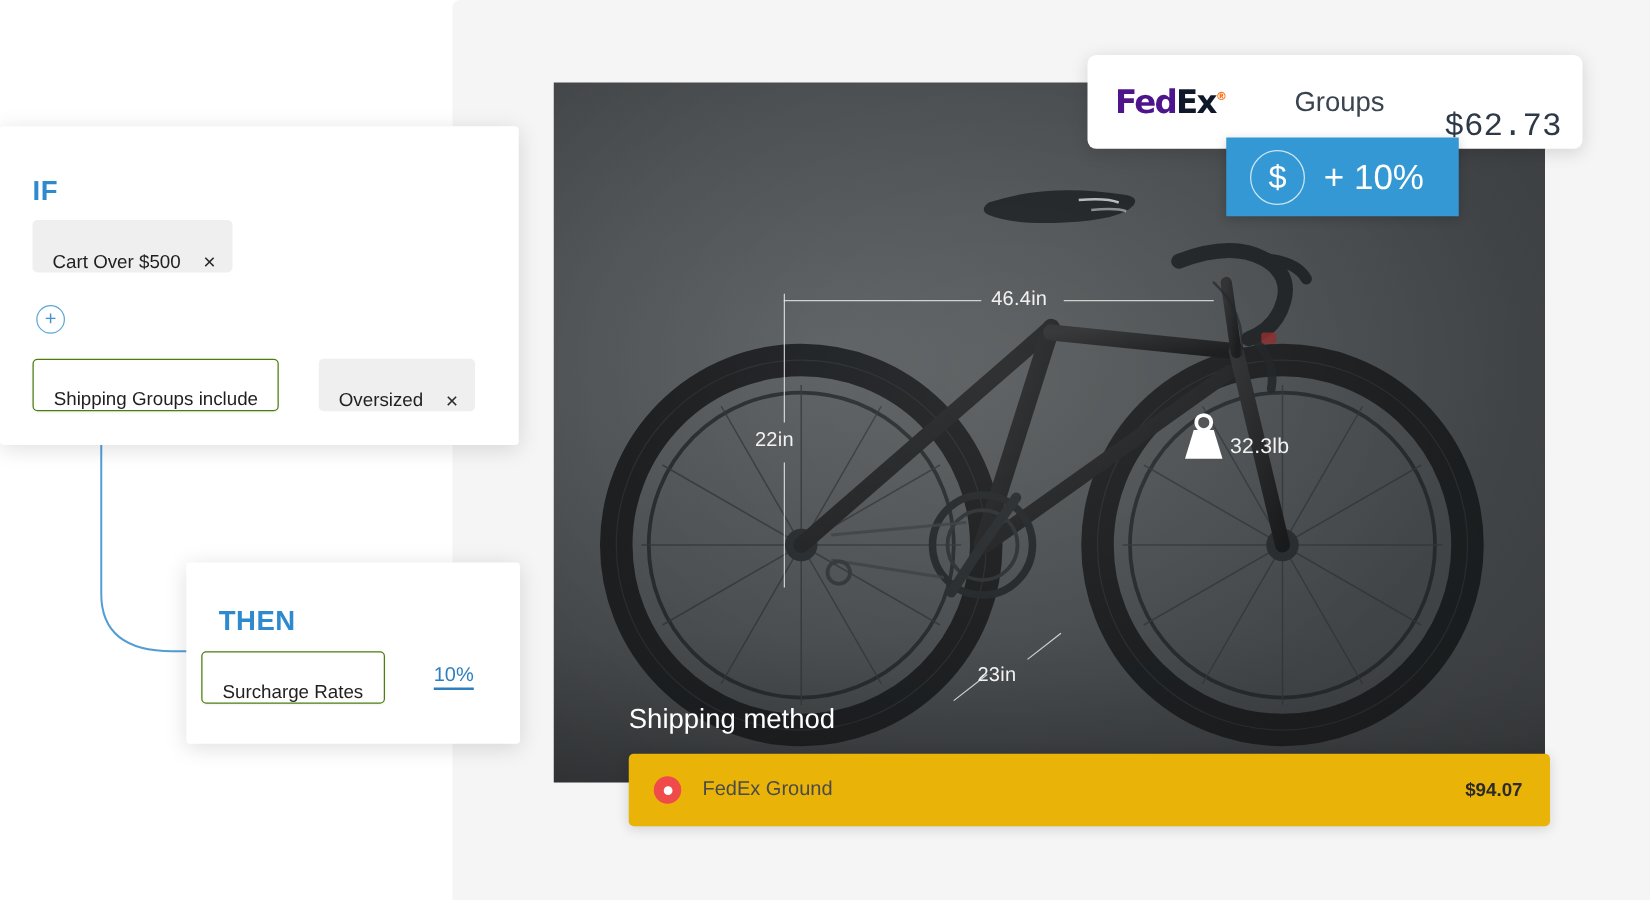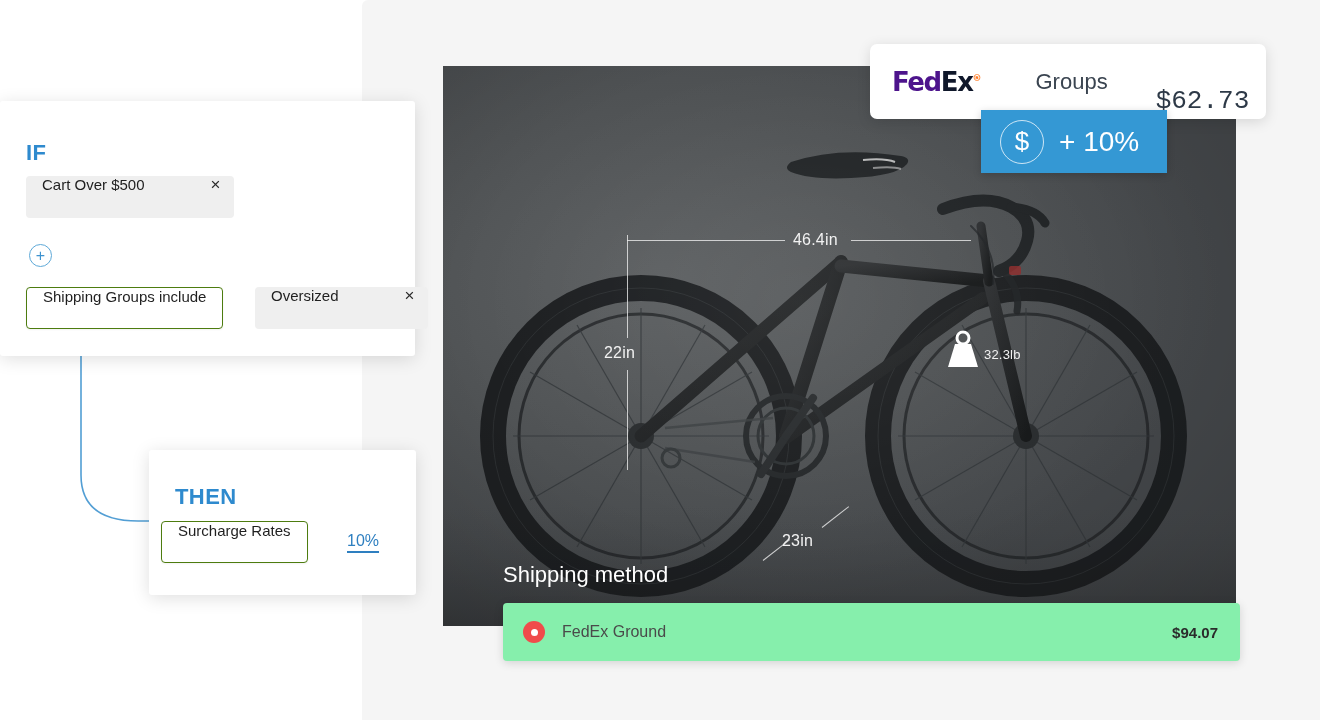--- a/index.html
+++ b/index.html
@@ -55,21 +55,21 @@
     position: absolute;
     color: #f2f2f2;
     font-size: 16px;
     font-family: "Liberation Sans", sans-serif;
     letter-spacing: .2px;
     white-space: nowrap;
   }
   #dim-width-label  { left: 793px; top: 231px; }
   #dim-height-label { left: 604px; top: 344px; }
   #dim-depth-label  { left: 782px; top: 532px; }
-  #weight-label     { left: 984px; top: 347px; font-size: 13px; }
+  #weight-label     { left: 984px; top: 347px; font-size: 17px; }
 
   .dim-line {
     position: absolute;
     background: rgba(240,240,240,.78);
   }
   #line-width-left  { left: 627px; top: 240px; width: 158px; height: 1px; }
   #line-width-right { left: 851px; top: 240px; width: 120px; height: 1px; }
   #line-vert-top    { left: 627px; top: 235px;  width: 1px; height: 103px; }
   #line-vert-bot    { left: 627px; top: 370px;  width: 1px; height: 100px; }
   .dim-diag {
@@ -97,21 +97,21 @@
     color: #ffffff;
     font-size: 22px;
     font-family: "Liberation Sans", sans-serif;
   }
   #shipping-card {
     position: absolute;
     left: 503px;
     top: 603px;
     width: 737px;
     height: 58px;
-    background: #86efac;
+    background: #eab308;
     border-radius: 4px;
     box-shadow: 0 2px 10px rgba(0,0,0,.14);
     display: flex;
     align-items: center;
     padding: 0 22px 0 20px;
     box-sizing: border-box;
   }
   #radio-selected-icon {
     width: 22px;
     height: 22px;
@@ -238,27 +238,26 @@
     letter-spacing: .4px;
     font-family: "Liberation Sans", sans-serif;
   }
   #if-heading   { position: absolute; left: 26px; top: 140px; text-align: center; }
   #then-heading { position: absolute; left: 175px; top: 471px; margin-top: 13px; }
 
   .chip {
     position: absolute;
     box-sizing: border-box;
     display: flex;
-    align-items: flex-start;
+    align-items: flex-end;
     height: 42px;
     border-radius: 4px;
     font-size: 15px;
     color: #1f1f1f;
     font-family: "Liberation Sans", sans-serif;
-    gap: 48px;
   }
   .chip.filled { background: #efefef; padding: 0 14px 0 16px; }
   .chip.outline {
     background: #ffffff;
     border: 1px solid #4d7c0f;
     padding: 0 16px;
     box-shadow: 0 1px 2px rgba(0,0,0,.05);
   }
   .chip-remove {
     margin-left: 18px;

